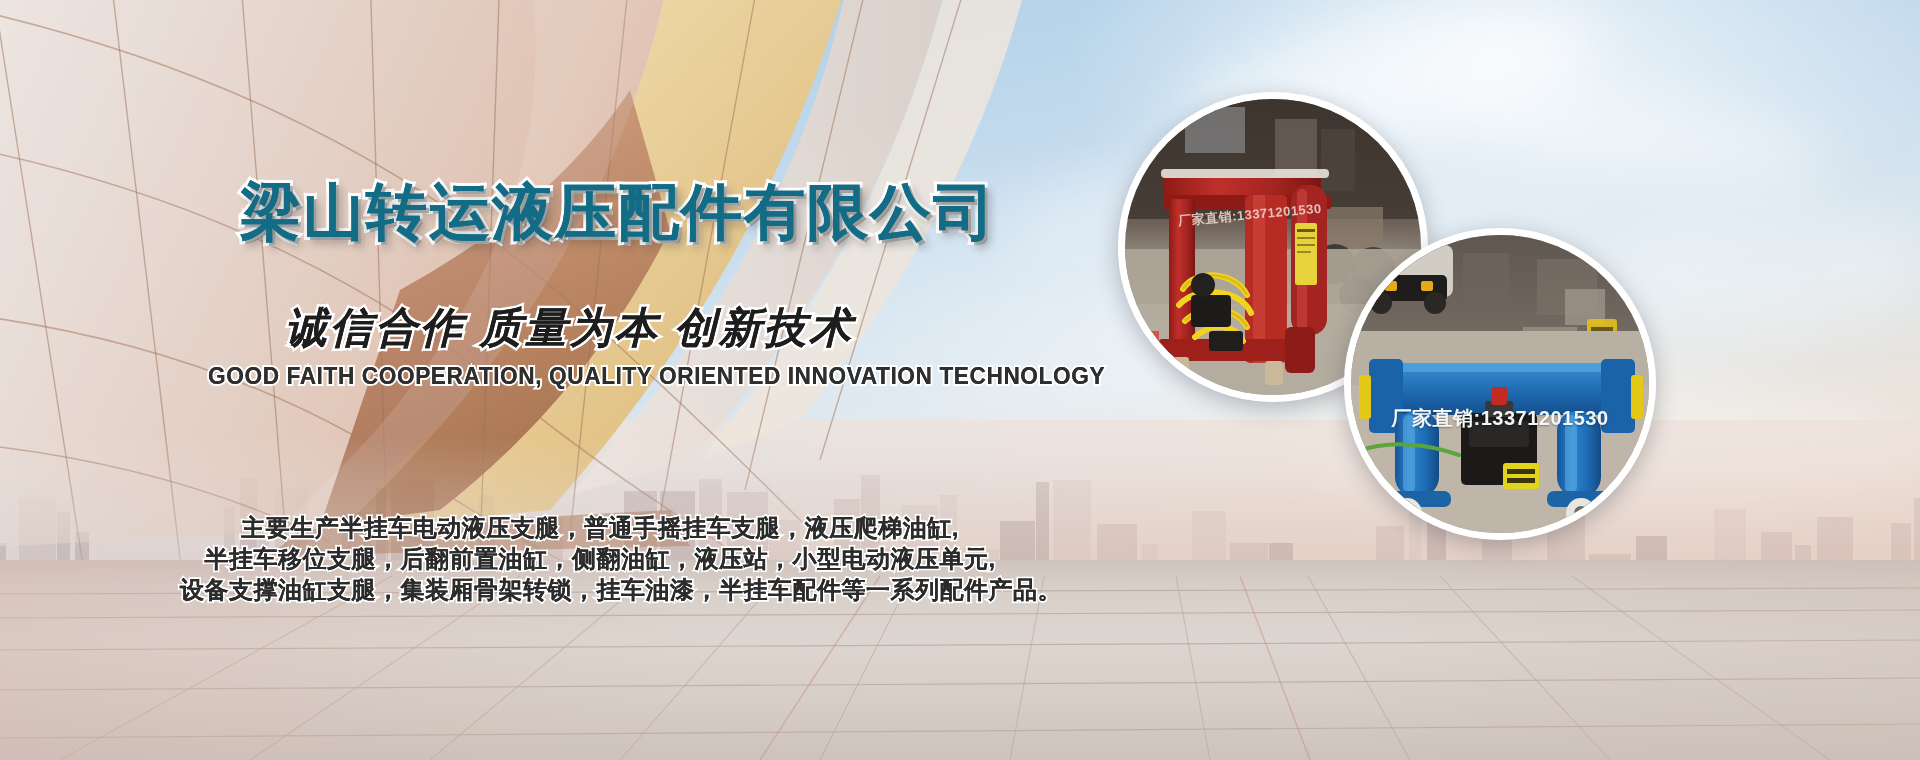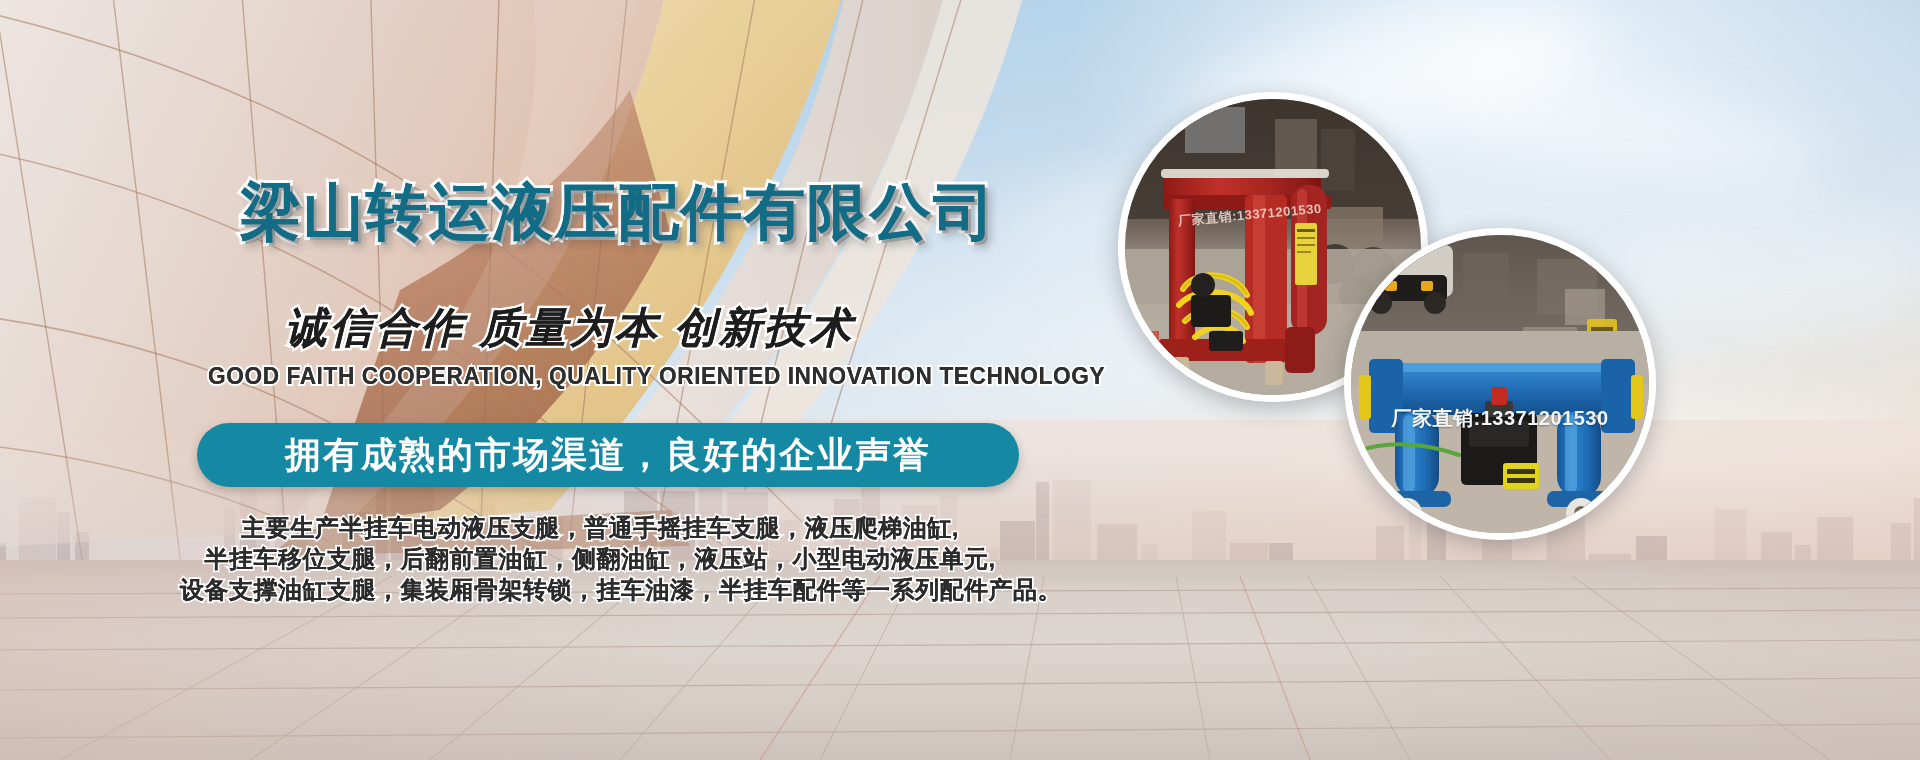--- a/index.html
+++ b/index.html
@@ -503,23 +503,20 @@
 
     <div class="title">梁山转运液压配件有限公司</div>
     <div class="title-inner">梁山转运液压配件有限公司</div>
 
     <div class="subtitle">诚信合作 质量为本 创新技术</div>
     <div class="subtitle-inner">诚信合作 质量为本 创新技术</div>
 
     <div class="engline">GOOD FAITH COOPERATION, QUALITY ORIENTED INNOVATION TECHNOLOGY</div>
     <div class="engline-inner">GOOD FAITH COOPERATION, QUALITY ORIENTED INNOVATION TECHNOLOGY</div>
 
-    <div class="pill">
-      <div class="pill-text">拥有成熟的市场渠道，良好的企业声誉</div>
-    </div>
 
     <div class="para">
       <div class="ln">主要生产半挂车电动液压支腿，普通手摇挂车支腿，液压爬梯油缸,</div>
       <div class="ln">半挂车移位支腿，后翻前置油缸，侧翻油缸，液压站，小型电动液压单元,</div>
       <div class="ln">设备支撑油缸支腿，集装厢骨架转锁，挂车油漆，半挂车配件等一系列配件产品。</div>
     </div>
     <div class="para-fg">
       <div class="ln">主要生产半挂车电动液压支腿，普通手摇挂车支腿，液压爬梯油缸,</div>
       <div class="ln">半挂车移位支腿，后翻前置油缸，侧翻油缸，液压站，小型电动液压单元,</div>
       <div class="ln">设备支撑油缸支腿，集装厢骨架转锁，挂车油漆，半挂车配件等一系列配件产品。</div>

